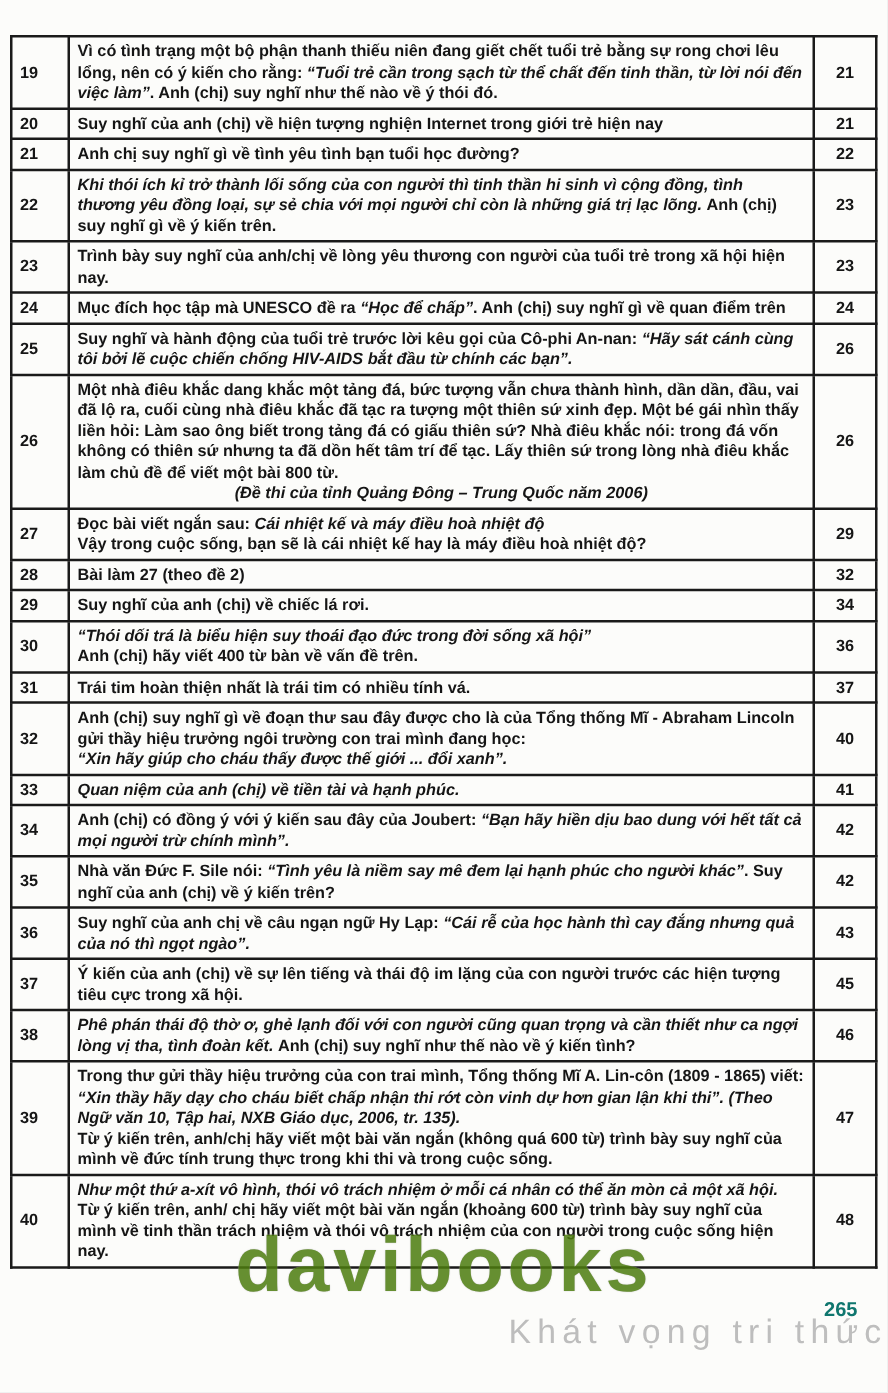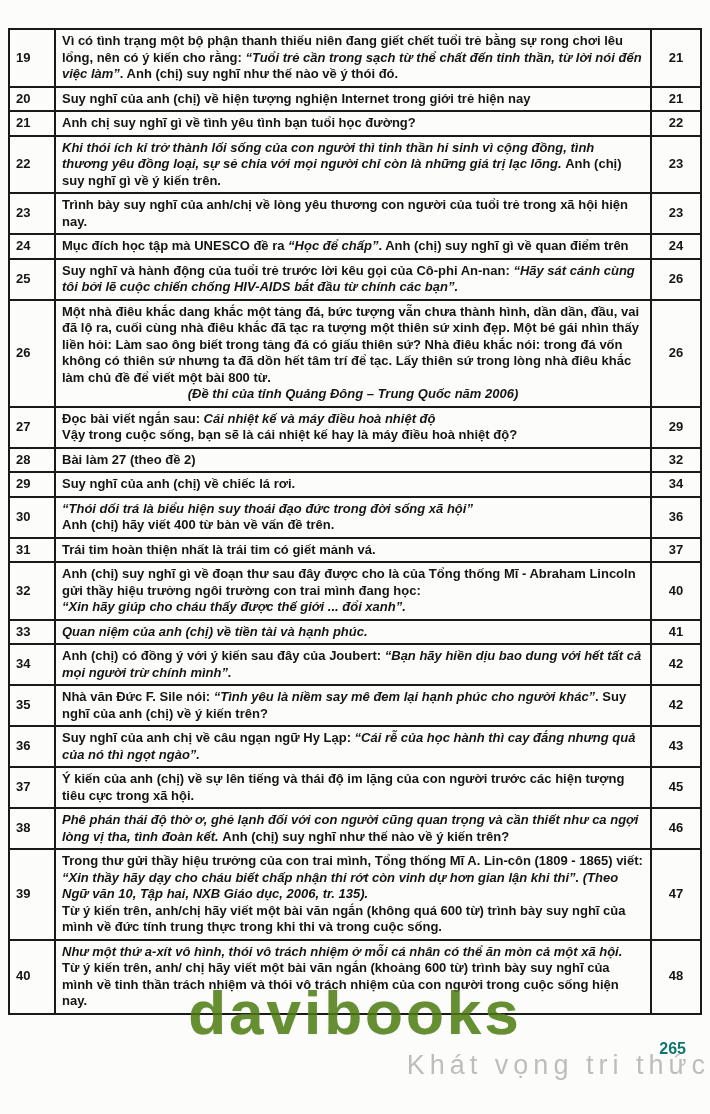--- a/index.html
+++ b/index.html
@@ -131,21 +131,21 @@
           <td class="col-content"><span>Suy nghĩ  của anh (chị) về chiếc lá rơi.</span></td>
           <td class="col-page">34</td>
         </tr>
         <tr>
           <td class="col-no">30</td>
           <td class="col-content"><span class="it">“Thói dối trá là biểu hiện suy thoái đạo đức trong đời sống xã hội”</span><br><span>Anh (chị) hãy viết 400 từ bàn về vấn đề trên.</span></td>
           <td class="col-page">36</td>
         </tr>
         <tr>
           <td class="col-no">31</td>
-          <td class="col-content"><span>Trái tim hoàn thiện nhất là trái tim có giết mảnh vá.</span></td>
+          <td class="col-content"><span>Trái tim hoàn thiện nhất là trái tim có nhiều tính vá.</span></td>
           <td class="col-page">37</td>
         </tr>
         <tr>
           <td class="col-no">32</td>
           <td class="col-content"><span>Anh (chị) suy nghĩ gì về đoạn thư sau đây được cho là  của Tổng thống Mĩ - Abraham Lincoln gửi thầy hiệu trưởng ngôi trường con trai mình đang học:</span><br><span class="it">“Xin hãy giúp cho cháu thấy được thế giới ... đổi xanh”.</span></td>
           <td class="col-page">40</td>
         </tr>
         <tr>
           <td class="col-no">33</td>
           <td class="col-content"><span class="it">Quan niệm của anh (chị) về tiền tài và hạnh phúc.</span></td>
@@ -166,21 +166,21 @@
           <td class="col-content"><span>Suy nghĩ của anh chị về câu ngạn ngữ Hy Lạp: </span><span class="it">“Cái rễ của học hành thì cay đắng nhưng quả của nó thì ngọt ngào”.</span></td>
           <td class="col-page">43</td>
         </tr>
         <tr>
           <td class="col-no">37</td>
           <td class="col-content"><span>Ý kiến của anh (chị) về sự lên tiếng và thái độ im lặng của con người trước các hiện tượng tiêu cực trong xã hội.</span></td>
           <td class="col-page">45</td>
         </tr>
         <tr>
           <td class="col-no">38</td>
-          <td class="col-content"><span class="it">Phê phán thái độ thờ ơ, ghẻ lạnh đối với con người cũng quan trọng và cần thiết như ca ngợi lòng vị tha, tình đoàn kết. </span><span>Anh (chị) suy nghĩ như thế nào về ý kiến trên?</span></td>
+          <td class="col-content"><span class="it">Phê phán thái độ thờ ơ, ghẻ lạnh đối với con người cũng quan trọng và cần thiết như ca ngợi lòng vị tha, tình đoàn kết. </span><span>Anh (chị) suy nghĩ như thế nào về ý kiến tình?</span></td>
           <td class="col-page">46</td>
         </tr>
         <tr>
           <td class="col-no">39</td>
           <td class="col-content"><span>Trong thư gửi thầy hiệu trưởng của con trai mình, Tổng thống Mĩ A. Lin-côn (1809 - 1865) viết: </span><span class="it">“Xin thầy hãy dạy cho cháu biết chấp nhận thi rớt còn vinh dự hơn gian lận khi thi”. (Theo Ngữ văn 10, Tập hai, NXB Giáo dục, 2006, tr. 135).</span><br><span>Từ ý kiến trên, anh/chị hãy viết một bài văn ngắn (không quá 600 từ) trình bày suy nghĩ của mình về đức tính trung thực trong khi thi và trong cuộc sống.</span></td>
           <td class="col-page">47</td>
         </tr>
         <tr>
           <td class="col-no">40</td>
           <td class="col-content"><span class="it">Như một thứ a-xít vô hình, thói vô trách nhiệm ở mỗi cá nhân có thể ăn mòn cả một xã hội. </span><br><span>Từ ý kiến trên, anh/ chị hãy viết một bài văn ngắn (khoảng 600 từ) trình bày suy nghĩ của mình về tinh thần trách nhiệm và thói vô trách nhiệm của con người trong cuộc sống hiện nay.</span></td>

